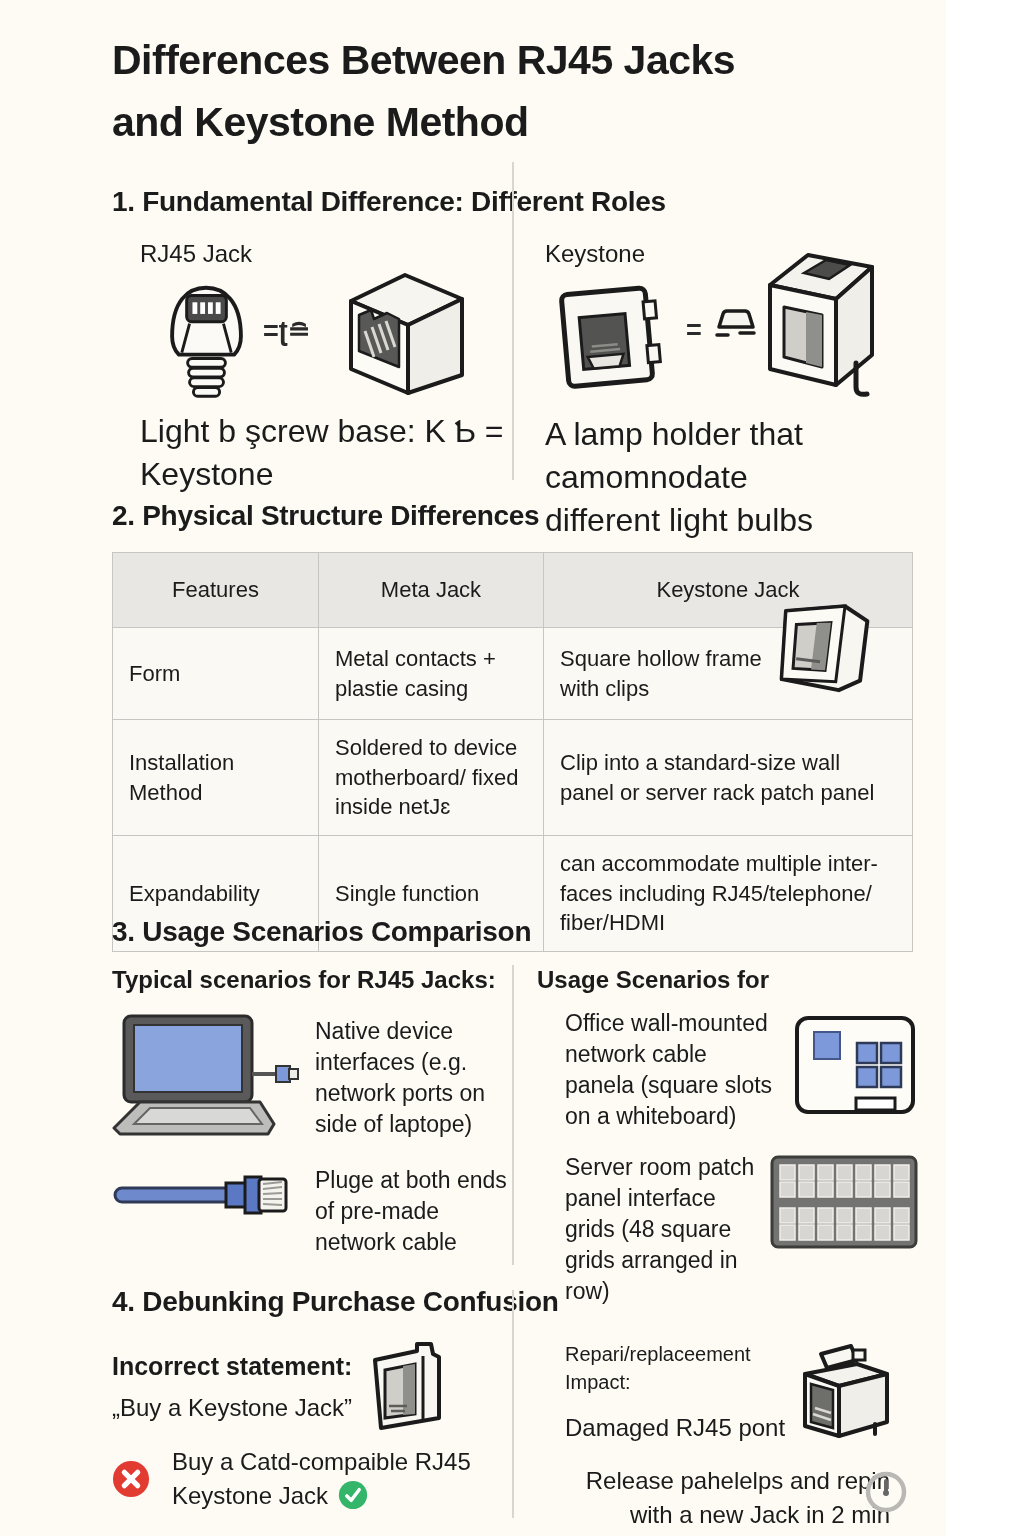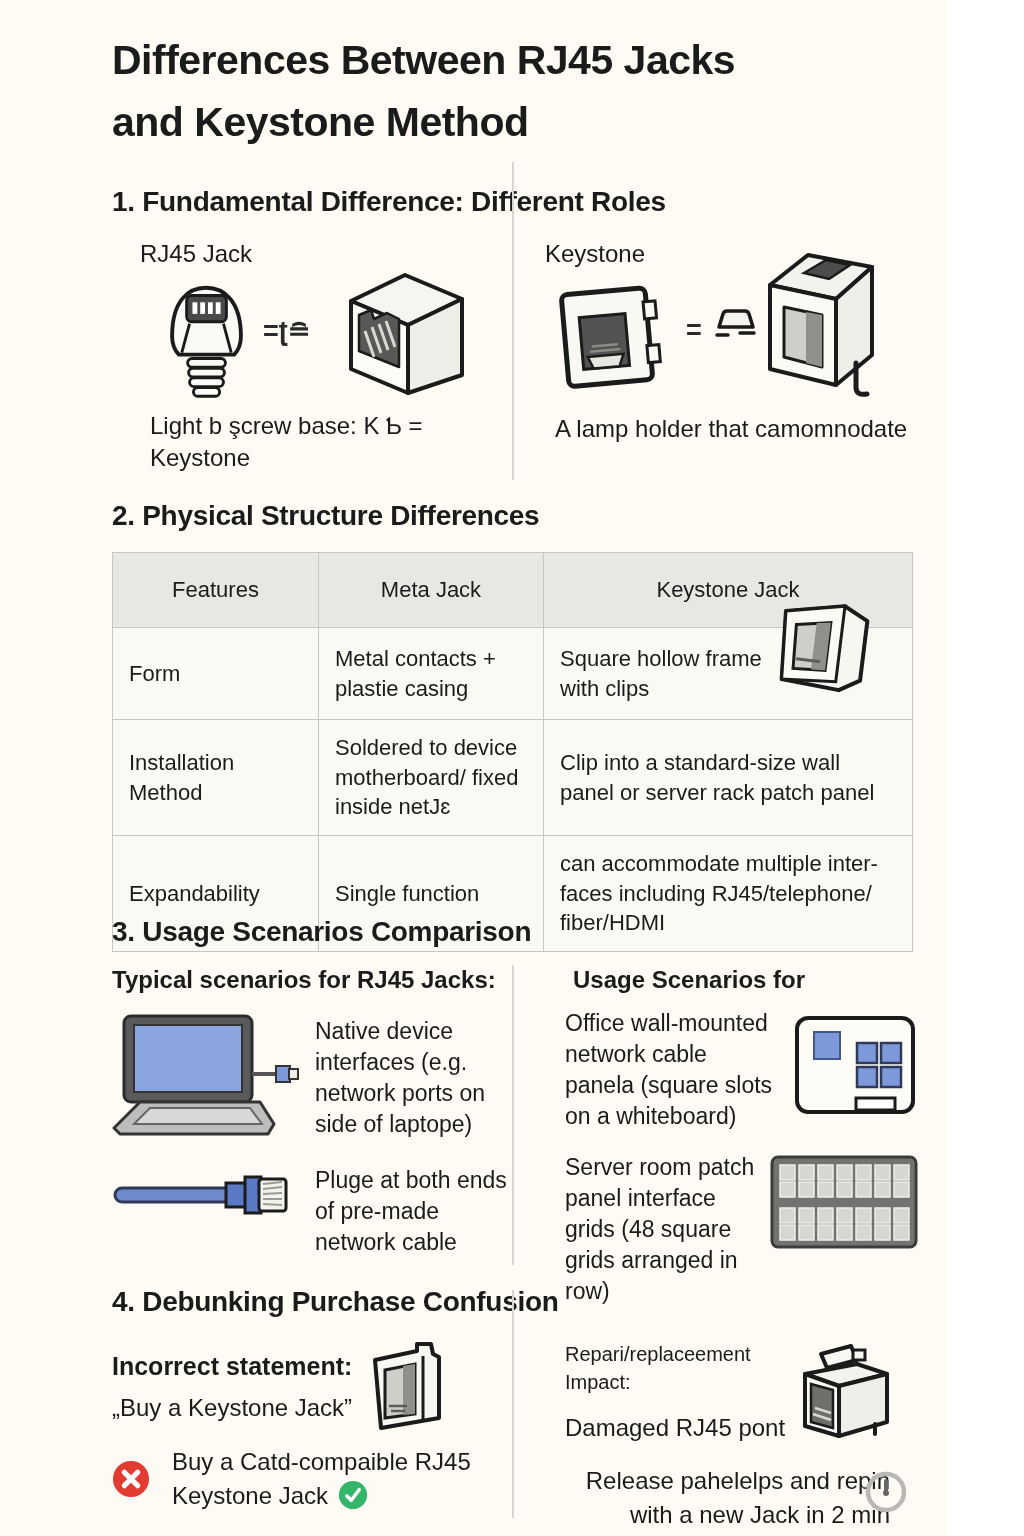--- a/index.html
+++ b/index.html
@@ -2,21 +2,21 @@
 <html><head>
 <meta charset="utf-8">
 <style>
   html,body{margin:0;padding:0;}
   body{font-family:"Liberation Sans", sans-serif; color:#1b1b1b;}
   #canvas{position:relative;width:946px;height:1536px;background:#FDFBF4;overflow:hidden;}
   .abs{position:absolute;}
   .title{font-size:41px;font-weight:700;line-height:1.5;letter-spacing:-0.5px;}
   .sec-head{font-size:28px;font-weight:700;letter-spacing:-0.3px;}
   .lbl{font-size:24px;font-weight:500;}
-  .cap{font-size:24px;font-weight:500;line-height:1.35;margin-left:10px;}
+  .cap{font-size:32px;font-weight:500;line-height:1.35;}
   .body-txt{font-size:23px;font-weight:400;line-height:1.35;}
   .sub-head{font-size:24px;font-weight:600;}
   .eq{font-size:27px;font-weight:600;color:#2a2a2a;}
   .vdiv{width:2px;background:#D8D6D0;}
   table.cmp{border-collapse:collapse;table-layout:fixed;width:800px;background:#FAF9F4;}
   table.cmp th{background:#E8E7E3;font-size:23px;font-weight:500;height:48px;text-align:center;}
   table.cmp th,table.cmp td{border:1.5px solid #C7C6C2;padding:13px 16px;font-size:22px;vertical-align:middle;line-height:1.35;}
   table.cmp td.feat{font-weight:400;}
   .flexrow{display:flex;align-items:center;gap:8px;}
   .inline-check{vertical-align:-6px;margin-left:10px;}
@@ -101,20 +101,21 @@
       <polygon points="12,38 78,52 78,138 12,122" fill="#FBFAF5" stroke="#1b1b1b" stroke-width="4" stroke-linejoin="round"></polygon>
       <polygon points="114,20 78,52 78,138 114,108" fill="#EFEEE8" stroke="#1b1b1b" stroke-width="4" stroke-linejoin="round"></polygon>
       <polygon points="26,60 64,68 64,120 26,110" fill="#CFCEC8" stroke="#1b1b1b" stroke-width="3" stroke-linejoin="round"></polygon>
       <polygon points="48,65 64,68 64,120 48,116" fill="#8f8f8c"></polygon>
       <path d="M98 116 v24 q0 9 11 7" stroke="#1b1b1b" stroke-width="5" fill="none" stroke-linecap="round"></path>
     </svg>
   </div>
 
   <div class="abs cap" style="left:545px;top:413px;">
     <div>A lamp holder that camomnodate</div>
+    <div>different light bulbs</div>
   </div>
 
   <div class="abs sec-head" style="left:112px;top:500px;">2. Physical Structure Differences</div>
 
   <table class="cmp abs" style="left:112px;top:552px;">
     <colgroup>
         <col style="width:206px">
         <col style="width:225px">
         <col style="width:369px">
       </colgroup>
@@ -177,21 +178,21 @@
     <svg width="178" height="50" viewBox="0 0 178 50">
       <rect x="3" y="18" width="120" height="14" rx="7" fill="#6E89CC" stroke="#2E3A57" stroke-width="3"></rect>
       <rect x="114" y="13" width="22" height="24" fill="#5B78C4" stroke="#1b1b1b" stroke-width="3"></rect>
       <rect x="133" y="7" width="16" height="36" fill="#5B78C4" stroke="#1b1b1b" stroke-width="3"></rect>
       <rect x="147" y="9" width="27" height="32" rx="3" fill="#F4F3EE" stroke="#1b1b1b" stroke-width="3"></rect>
       <path d="M151 14 L170 12 M151 19 L170 17 M151 24 L170 23 M151 29 L170 29 M151 34 L170 35" stroke="#9a9a96" stroke-width="1.8"></path>
     </svg>
   </div>
   <div class="abs body-txt" style="left:315px;top:1165px;width:210px;">Pluge at both ends of pre-made network cable</div>
 
-  <div class="abs sub-head" style="left:573px;top:966px;">Usage Scenarios for</div>
+  <div class="abs sub-head" style="left:537px;top:966px;">Usage Scenarios for</div>
 
   <div class="abs body-txt" style="left:565px;top:1008px;width:215px;">Office wall-mounted network cable panela (square slots on a whiteboard)</div>
   <div class="abs" style="left:793px;top:1014px;">
     <svg width="124" height="102" viewBox="0 0 124 102">
       <rect x="4" y="4" width="116" height="94" rx="11" fill="#FDFCF7" stroke="#1b1b1b" stroke-width="4"></rect>
       <rect x="21" y="18" width="26" height="27" fill="#7D99D9" stroke="#44578a" stroke-width="2"></rect>
       <rect x="64" y="29" width="20" height="20" fill="#7D99D9" stroke="#2E3A57" stroke-width="2.5"></rect>
       <rect x="88" y="29" width="20" height="20" fill="#7D99D9" stroke="#2E3A57" stroke-width="2.5"></rect>
       <rect x="64" y="53" width="20" height="20" fill="#7D99D9" stroke="#2E3A57" stroke-width="2.5"></rect>
       <rect x="88" y="53" width="20" height="20" fill="#7D99D9" stroke="#2E3A57" stroke-width="2.5"></rect>

